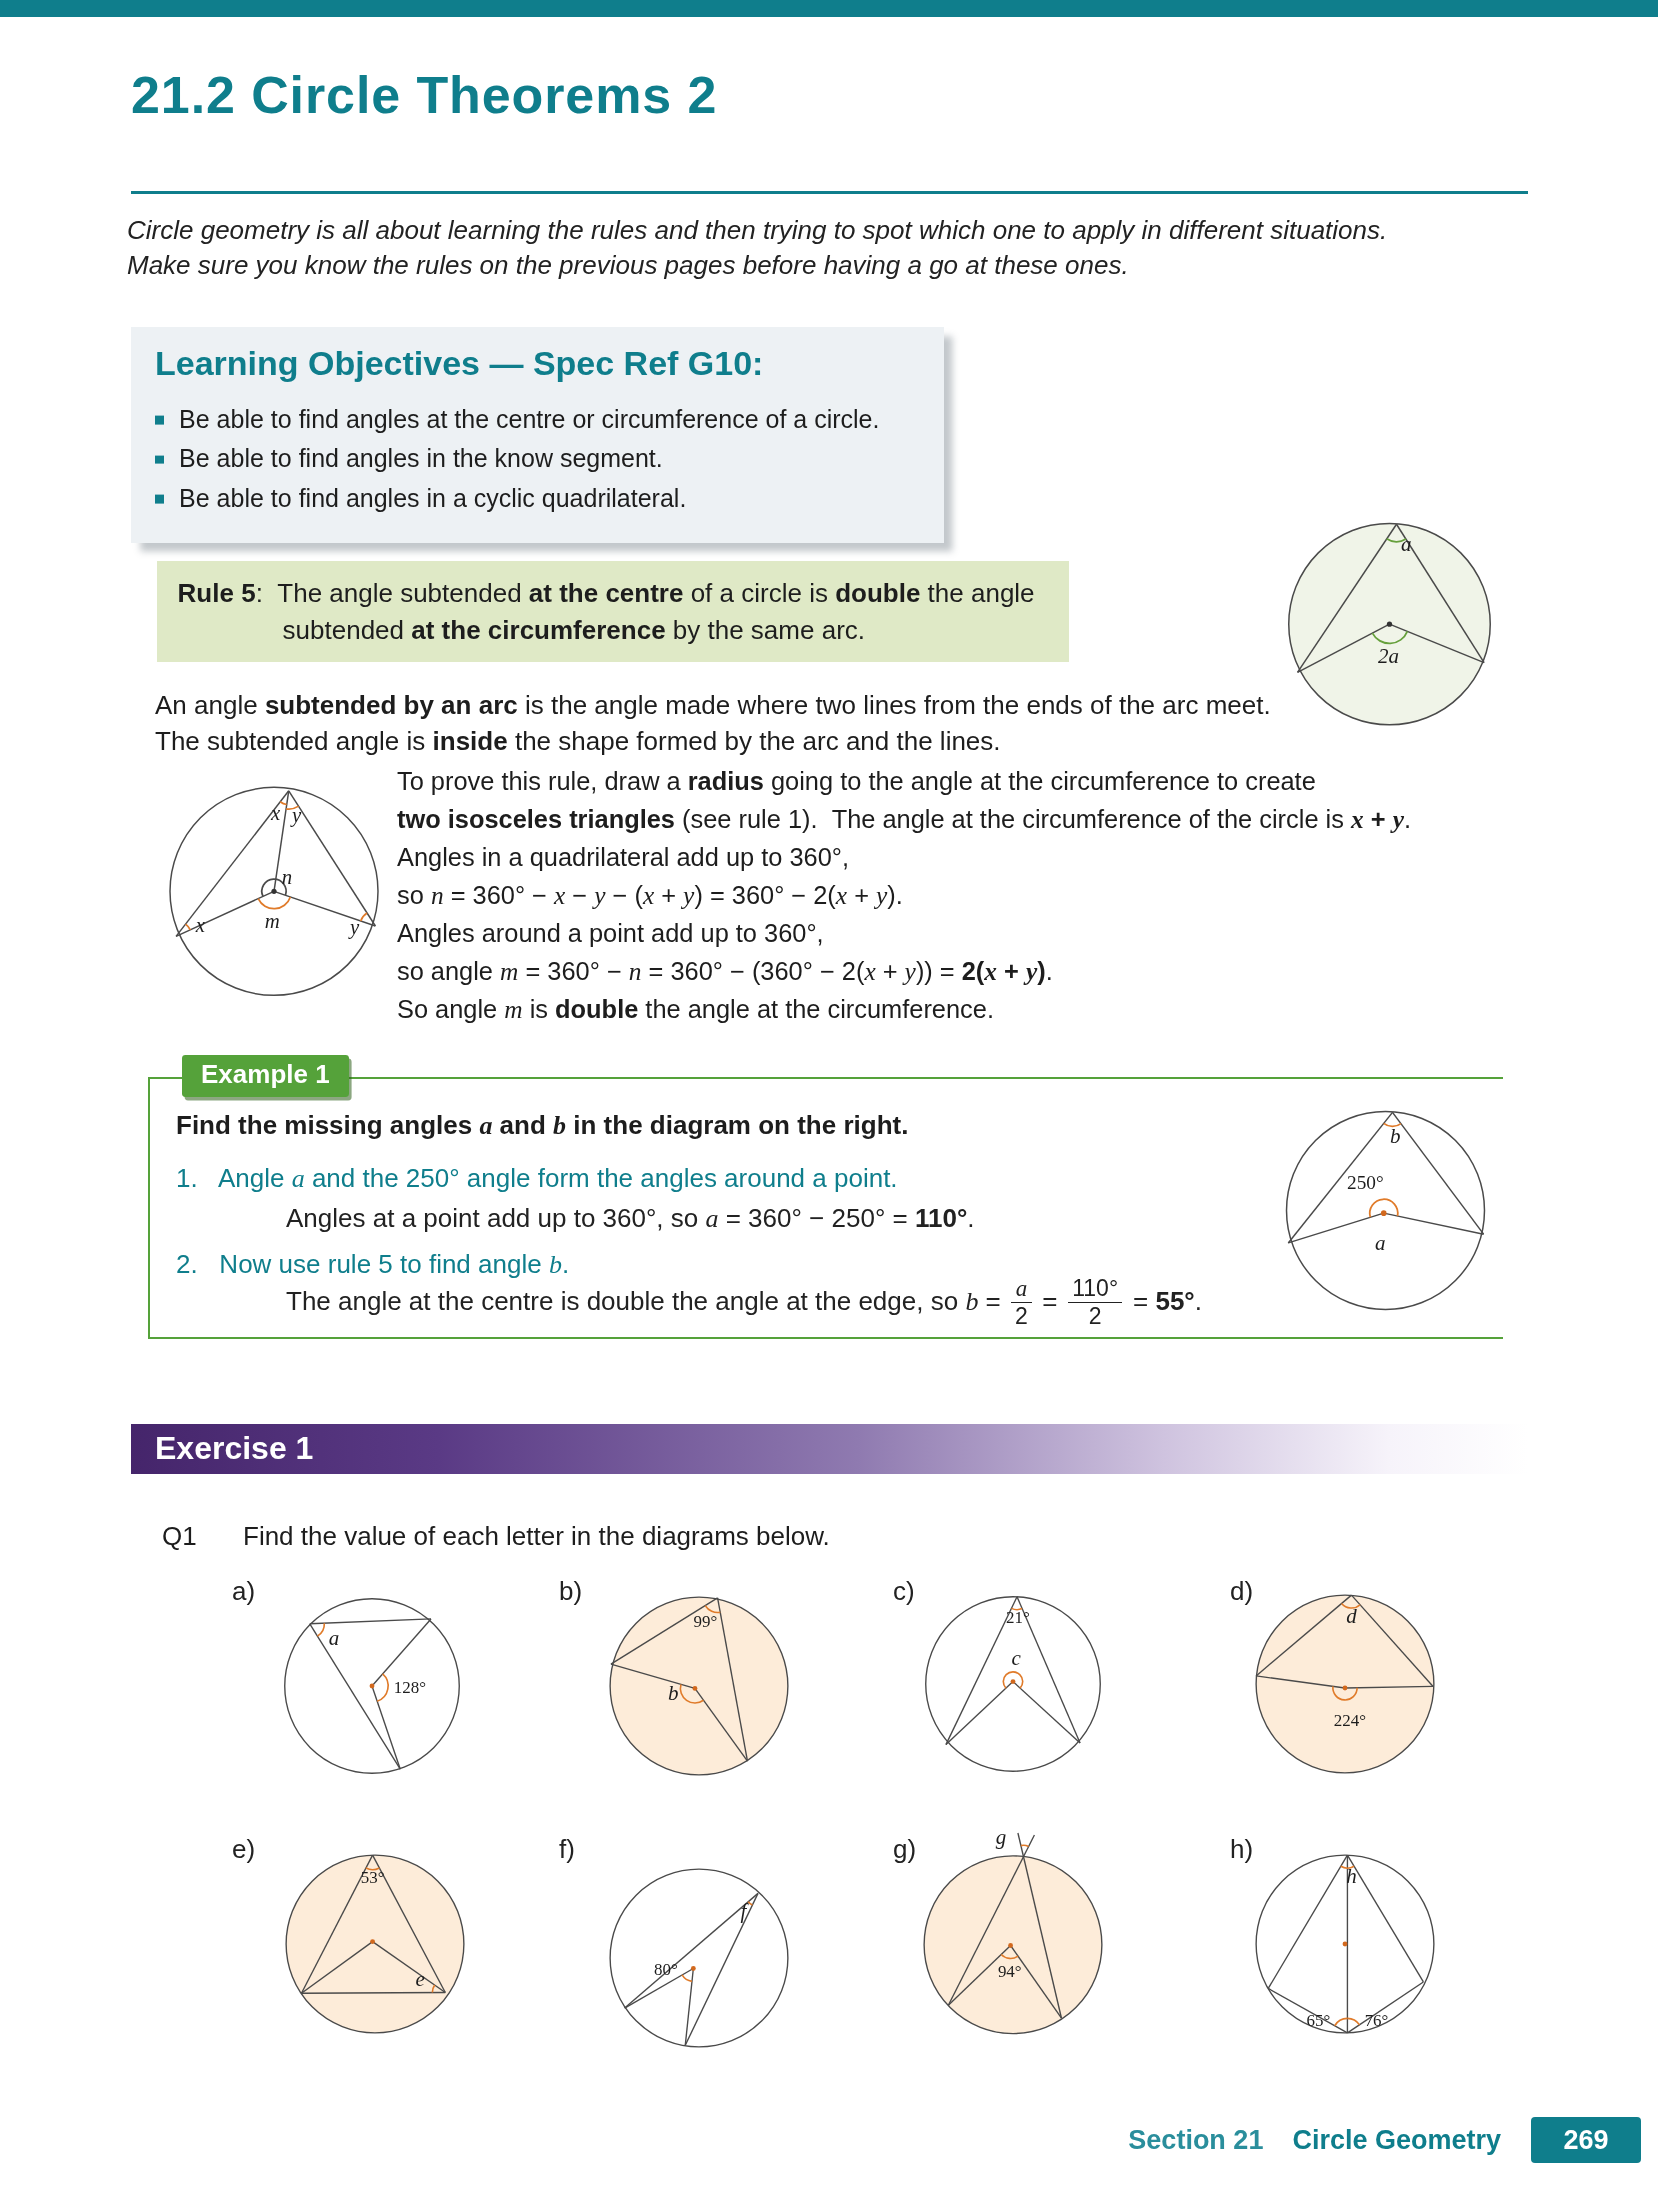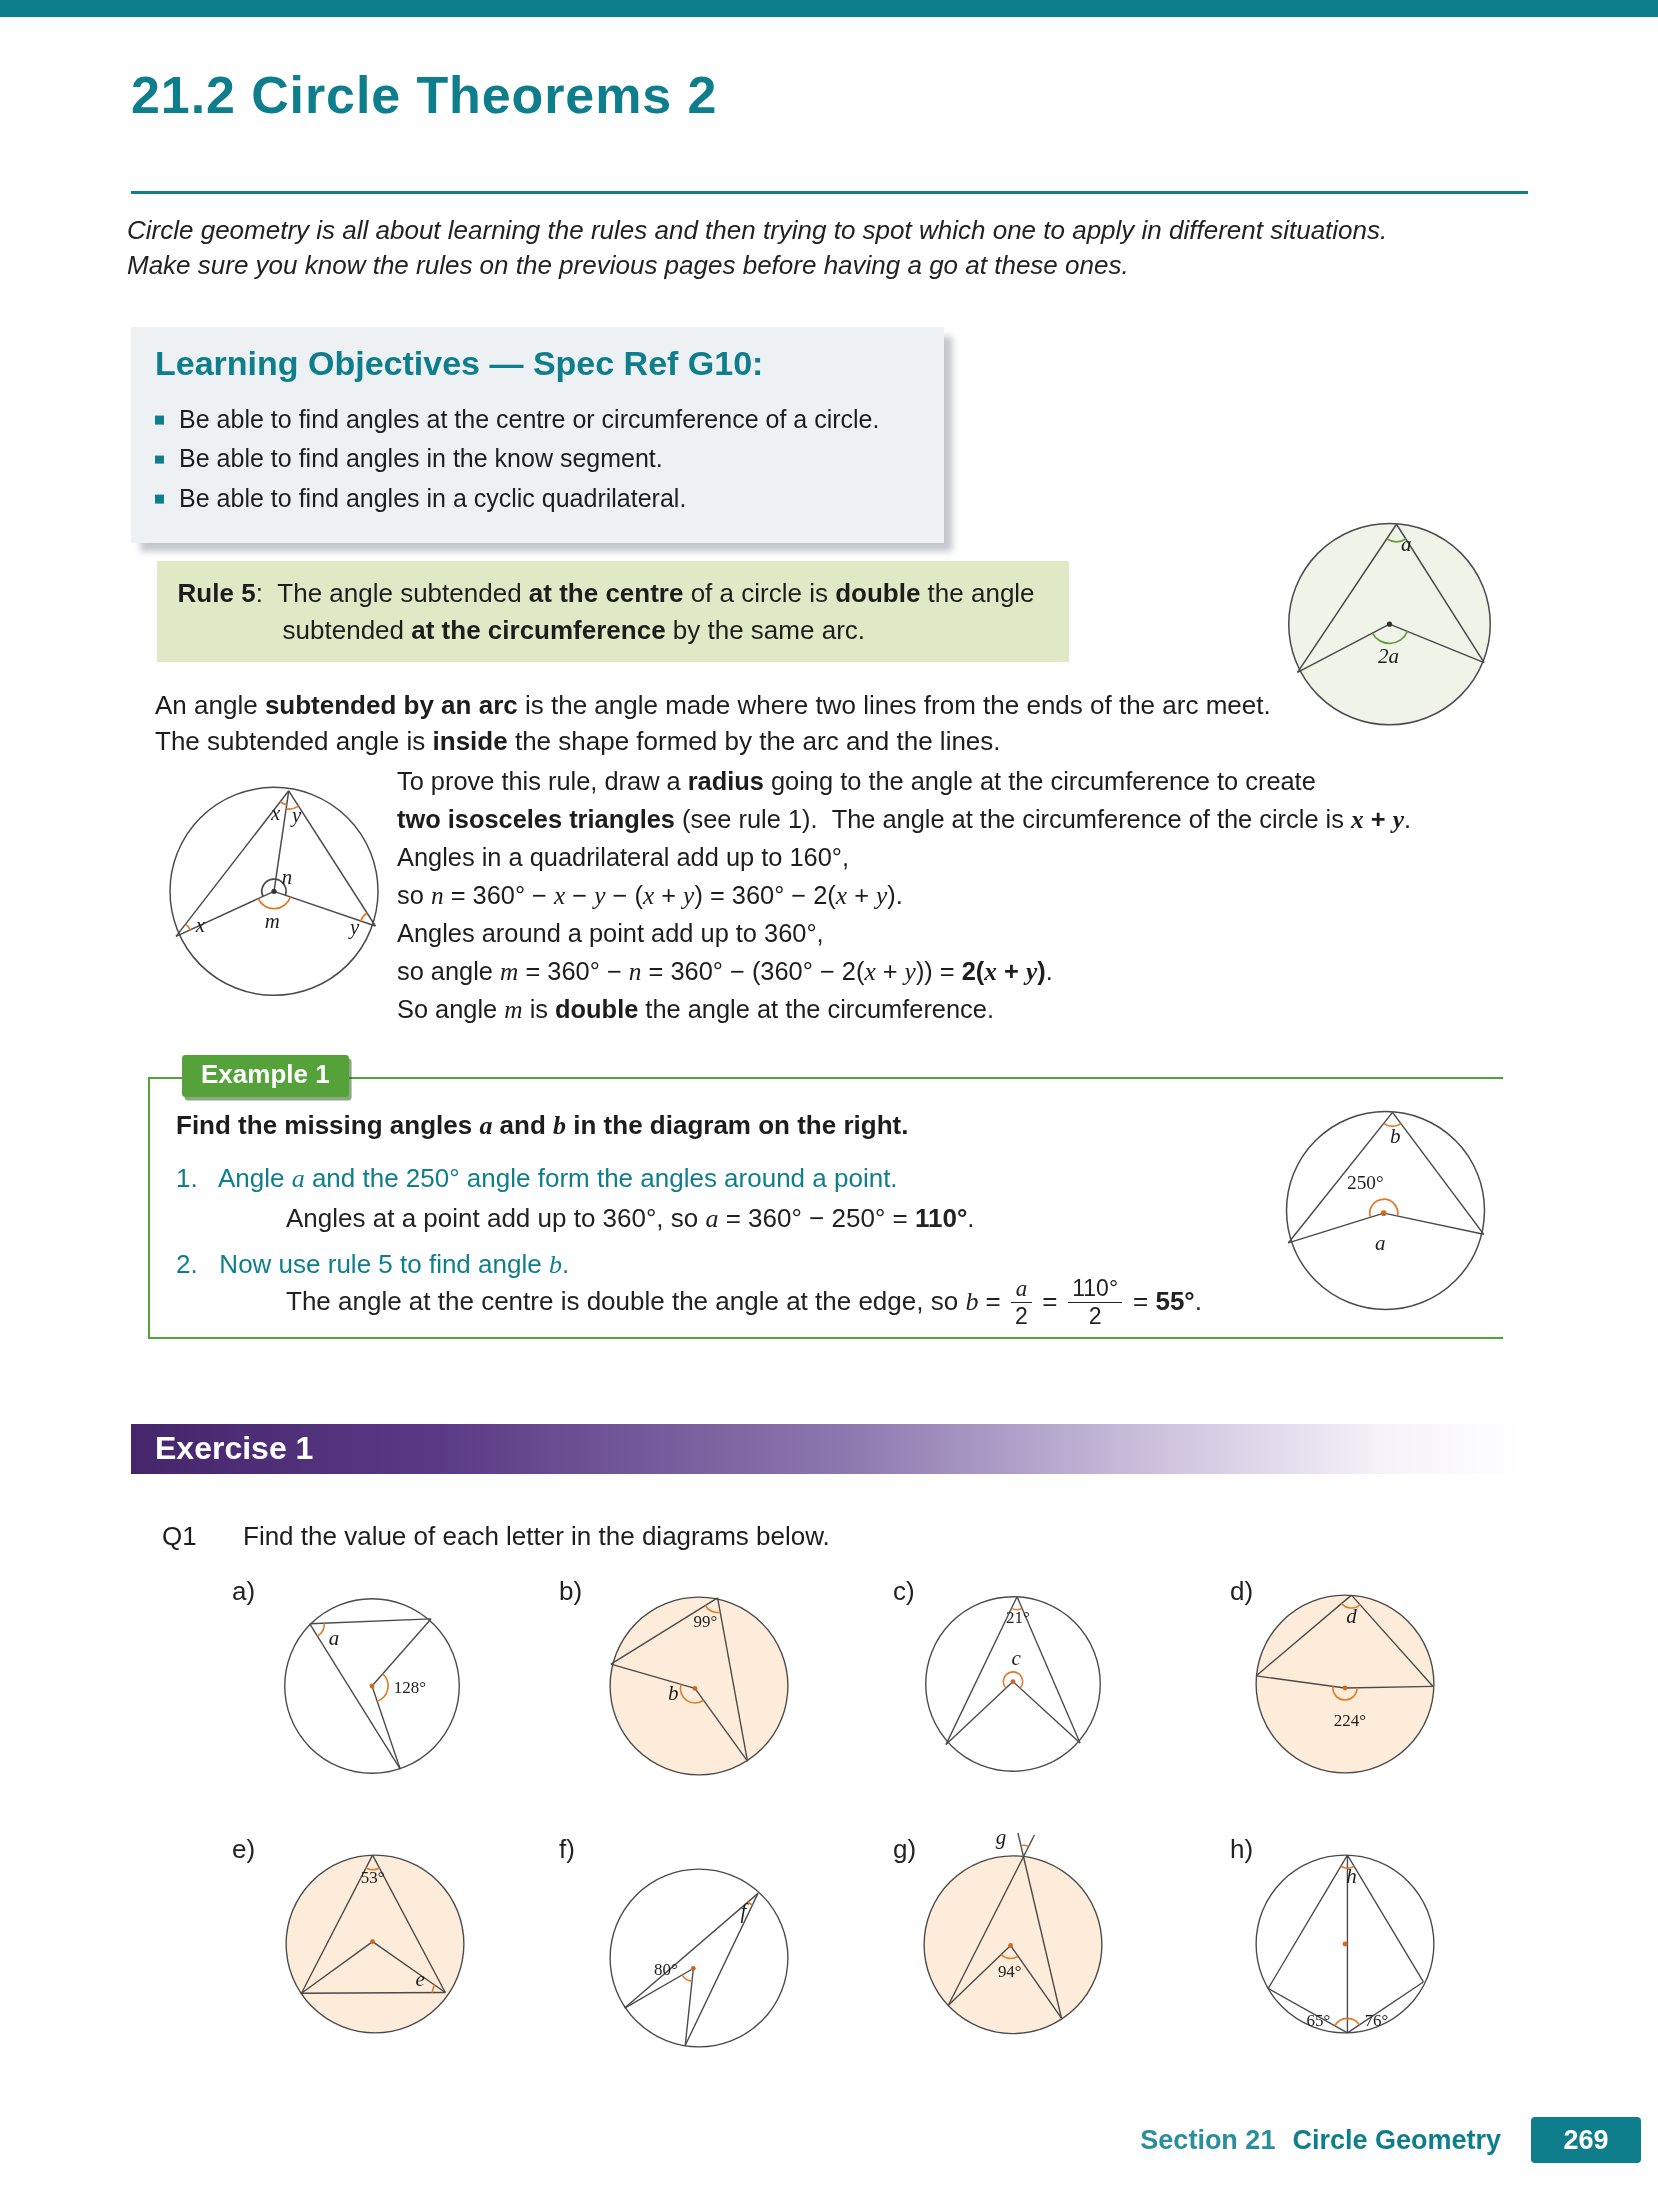--- a/index.html
+++ b/index.html
@@ -59,21 +59,21 @@
   .arc.dark{stroke:#4a4a4a;}
   .dot-dark{fill:#333;}
   .dot-or{fill:#d2691e;}
   svg text{fill:#1d1d1d;}
   .big .vlab{font:italic 24px "Liberation Serif",serif;}
   .big .ang{font:22px "Liberation Serif",serif;}
   .small .vlab{font:italic 26px "Liberation Serif",serif;}
   .small .ang{font:21px "Liberation Serif",serif;}
 
   .footer-text{left:860px;top:2125px;width:641px;text-align:right;font-size:27px;font-weight:bold;white-space:nowrap;}
-  .footer-section{color:#2a8e9c;margin-right:17px;}
+  .footer-section{color:#2a8e9c;margin-right:29px;}
   .footer-chapter{color:#0f7e8c;}
   .page-num-box{left:1531px;top:2117px;width:110px;height:46px;background:#0f7e8c;border-radius:4px;
                 color:#fff;font-size:27px;font-weight:bold;text-align:center;line-height:46px;}
 </style>
 </head>
 <body>
 
 <div class="page">
 
   <div class="abs topbar"></div>
@@ -136,21 +136,21 @@
     <text x="161" y="60" class="vlab" text-anchor="middle">y</text>
     <text x="150" y="132" class="vlab" text-anchor="middle">n</text>
     <text x="133" y="182" class="vlab" text-anchor="middle">m</text>
     <text x="50" y="187" class="vlab" text-anchor="middle">x</text>
     <text x="228" y="189" class="vlab" text-anchor="middle">y</text>
   </svg>
 
   <div class="abs proof-text">
     <div>To prove this rule, draw a <b>radius</b> going to the angle at the circumference to create</div>
     <div><b>two isosceles triangles</b> (see rule 1). &nbsp;The angle at the circumference of the circle is <b><i>x</i> + <i>y</i></b>.</div>
-    <div>Angles in a quadrilateral add up to 160°,</div>
+    <div>Angles in a quadrilateral add up to 360°,</div>
     <div>so <i>n</i> = 360° − <i>x</i> − <i>y</i> − (<i>x</i> + <i>y</i>) = 360° − 2(<i>x</i> + <i>y</i>).</div>
     <div>Angles around a point add up to 360°,</div>
     <div>so angle <i>m</i> = 360° − <i>n</i> = 360° − (360° − 2(<i>x</i> + <i>y</i>)) = <b>2(<i>x</i> + <i>y</i>)</b>.</div>
     <div>So angle <i>m</i> is <b>double</b> the angle at the circumference.</div>
   </div>
 
   <div class="abs example-box"></div>
   <div class="abs example-tab">Example 1</div>
   <div class="abs ex-q">Find the missing angles <i>a</i> and <i>b</i> in the diagram on the right.</div>
   <div class="abs ex-step" style="left:176px;top:1163px">1. &nbsp; Angle <i>a</i> and the 250° angle form the angles around a point.</div>

